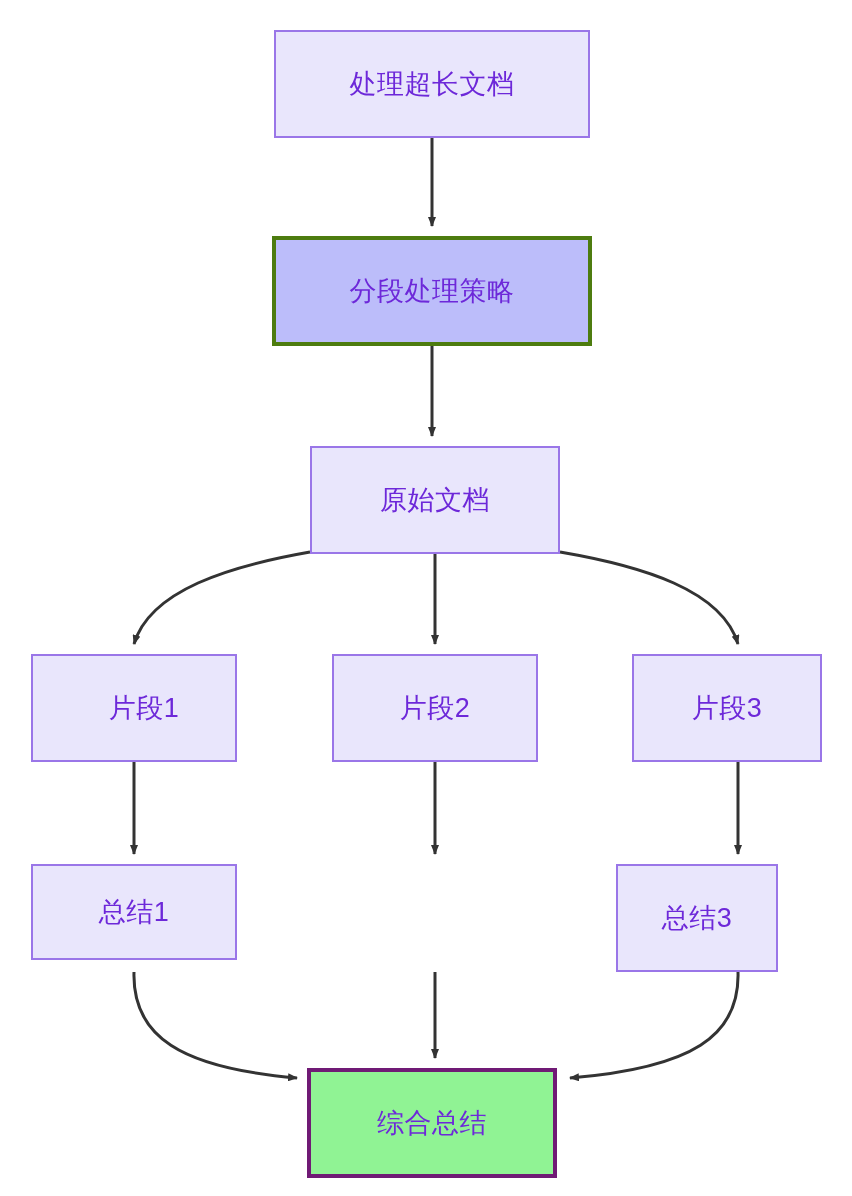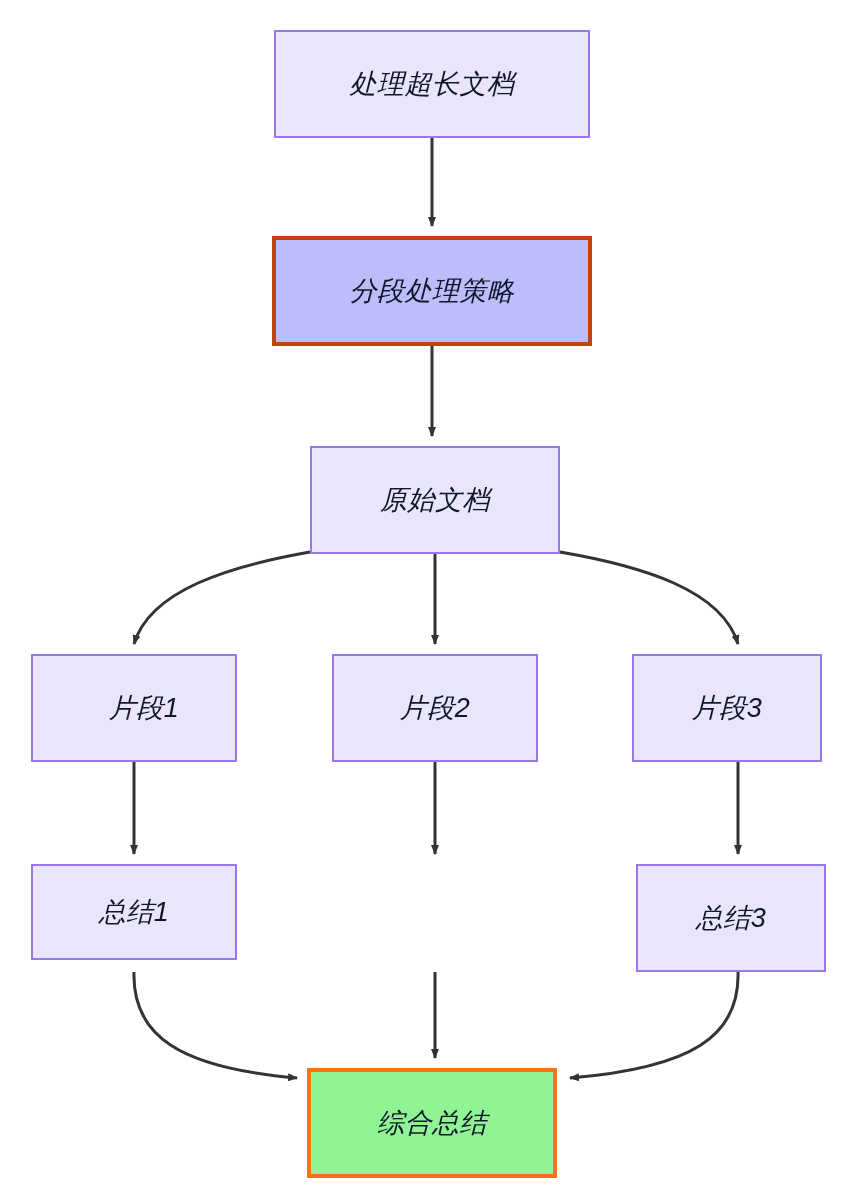--- a/index.html
+++ b/index.html
@@ -32,57 +32,56 @@
   }
   .node {
     position: absolute;
     z-index: 2;
     box-sizing: border-box;
     display: flex;
     align-items: center;
     justify-content: center;
     text-align: center;
     line-height: 1.2;
-    color: #0f172a;
+    color: #6d28d9;
     font-size: 27px;
     letter-spacing: 0.5px;
-    font-style: italic;
     -webkit-font-smoothing: antialiased;
   }
   .node-light {
     background: #e9e6fc;
     border: 2px solid #9a76e8;
   }
   .node-accent {
     background: #bcbdfa;
-    border: 4px solid #c2410c;
+    border: 4px solid #4d7c0f;
   }
   .node-success {
     background: #90f394;
-    border: 4px solid #f97316;
+    border: 4px solid #701a75;
   }
   .node-label {
     display: block;
     white-space: nowrap;
   }
 
   
   #node-process-long-doc { left: 274px;  top: 30px;   width: 316px; height: 108px; }
   
   #node-chunk-strategy   { left: 272px;  top: 236px;  width: 320px; height: 110px; }
   
   #node-source-doc       { left: 310px;  top: 446px;  width: 250px; height: 108px; }
   
   #node-fragment-1       { left: 31px;   top: 654px;  width: 206px; height: 108px; padding-left: 20px; }
   #node-fragment-2       { left: 332px;  top: 654px;  width: 206px; height: 108px; text-align: right; }
   #node-fragment-3       { left: 632px;  top: 654px;  width: 190px; height: 108px; }
   
   #node-summary-1        { left: 31px;   top: 864px;  width: 206px; height: 96px; }
   #node-summary-2        { left: 332px;  top: 864px;  width: 206px; height: 108px; }
-  #node-summary-3        { left: 636px;  top: 864px;  width: 190px; height: 108px; }
+  #node-summary-3        { left: 616px;  top: 864px;  width: 162px; height: 108px; }
   
   #node-final-summary    { left: 307px;  top: 1068px; width: 250px; height: 110px; }
 </style>
 </head>
 <body>
 
 <div id="diagram-root">
 
   <svg id="edge-layer" viewBox="0 0 852 1196" width="852" height="1196" xmlns="http://www.w3.org/2000/svg">
     <defs>

